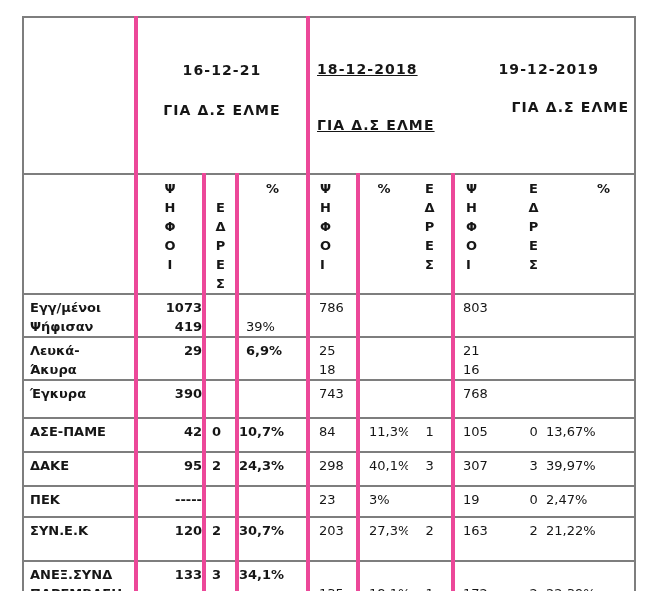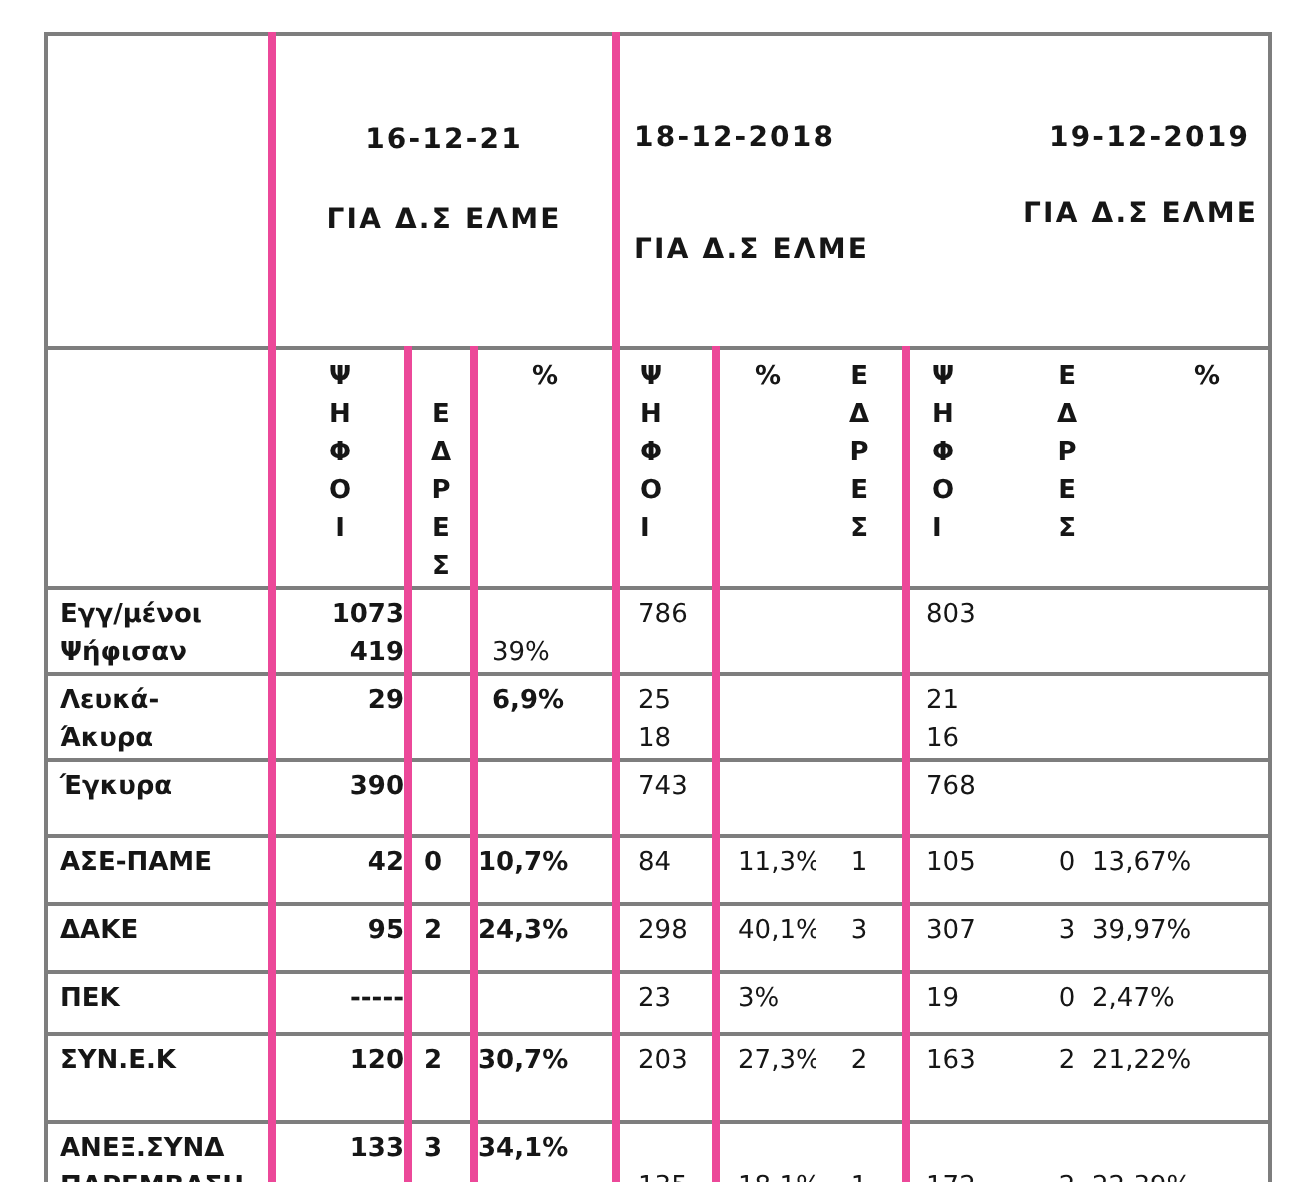--- a/index.html
+++ b/index.html
@@ -12,24 +12,24 @@
   tr { border-top:2px solid #7e7e7e; }
   td { vertical-align:top; padding:3px 0 0 0; font-size:13px; line-height:19px;
        white-space:pre-line; overflow:hidden; }
   td.bR { border-right:4px solid #ec4899; }
 
   
   .dateRow td { padding-top:3px; }
   .h21 { text-align:center; font-weight:bold; font-size:14px; letter-spacing:1.1px; line-height:20px; }
   .h1819 { display:flex; justify-content:space-between; font-weight:bold;
            font-size:14px; letter-spacing:1.1px; line-height:19px; padding:1px 5px 0 7px; }
-  .h18 { text-align:left; }
+  .h18 { text-align:left;text-decoration:underline; }
   .h18for { margin-top:18px; }
   .h19 { text-align:right; }
-  .h19date { margin-right:4px; }
+  .h19date { margin-right:30px; }
 
   
   .hc { font-weight:bold; padding-top:4px; line-height:19px; }
   .ctr { text-align:center; }
   .pt19 { padding-top:23px; }     
   .pl10 { text-align:left; padding-left:10px; }
   .pl11 { text-align:left; padding-left:11px; }
   .pr24 { text-align:right; padding-right:24px; }
 
   

